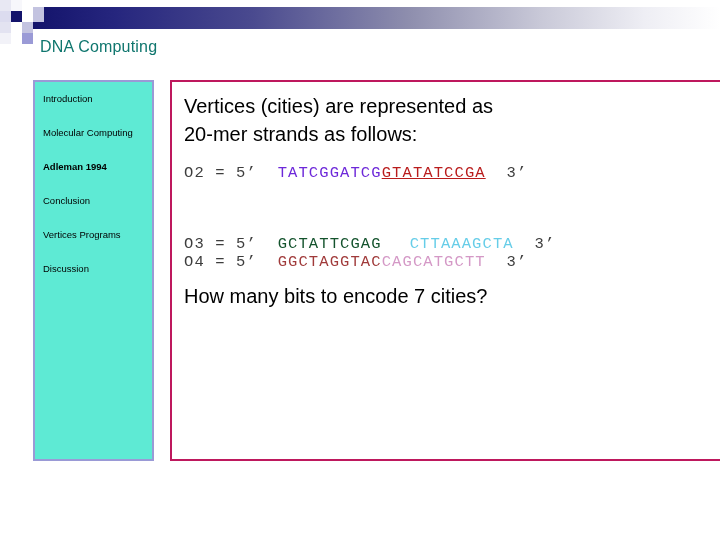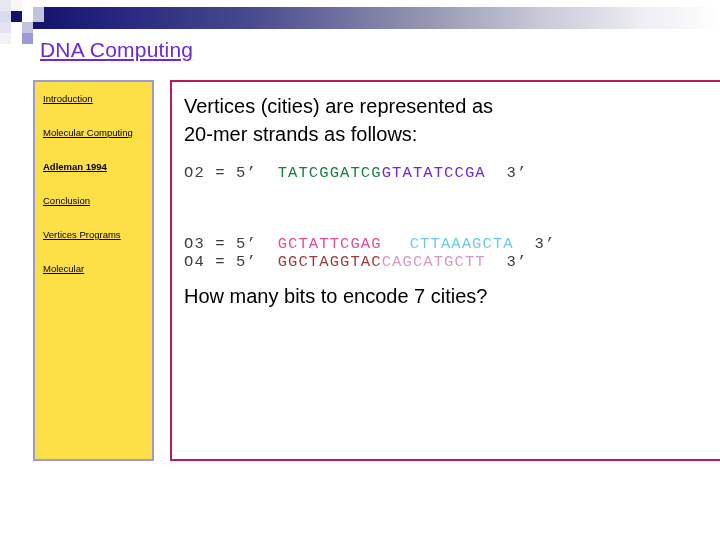--- a/index.html
+++ b/index.html
@@ -40,39 +40,37 @@
   }
   .deco-sq {
     position: absolute;
   }
 
   
   #page-title {
     position: absolute;
     left: 40px;
     top: 38px;
-    font-size: 21px;
-    color: #6d28d9;
+    font-size: 16px;
+    color: #0f766e;
     letter-spacing: 0.2px;
     white-space: nowrap;
-    text-decoration: underline;
   }
 
   
   #sidebar {
     position: absolute;
     left: 33px;
     top: 80px;
     width: 121px;
     height: 381px;
     border: 2px solid #9a9ad6;
-    background: #fde047;
+    background: #5eead4;
     box-sizing: border-box;
     padding: 10px 0 0 8px;
-    text-decoration: underline;
   }
   .nav-item {
     font-size: 9.5px;
     line-height: 13px;
     color: #000000;
     margin-bottom: 21px;
     max-width: 104px;
   }
   .nav-item.active {
     font-weight: bold;
@@ -138,25 +136,25 @@
 </div>
 
 <div id="page-title">DNA Computing</div>
 
 <div id="sidebar">
     <div class="nav-item">Introduction</div>
     <div class="nav-item">Molecular Computing</div>
     <div class="nav-item active">Adleman 1994</div>
     <div class="nav-item">Conclusion</div>
     <div class="nav-item">Vertices Programs</div>
-    <div class="nav-item">Molecular</div>
+    <div class="nav-item">Discussion</div>
   </div>
 
 <div id="content">
   <div class="lead">Vertices (cities) are represented as</div>
   <div class="lead">20-mer strands as follows:</div>
   <div id="sequences">
-      <div class="seq-line seq-o2"><span>O2</span><span>&nbsp;</span><span>=</span><span>&nbsp;</span><span>5’</span><span>&nbsp;&nbsp;</span><span style="color: #15803d;">TATCGGATCG</span><span style="color: #6d28d9;">GTATATCCGA</span><span>&nbsp;&nbsp;</span><span>3’</span></div>
-      <div class="seq-line seq-o3"><span>O3</span><span>&nbsp;</span><span>=</span><span>&nbsp;</span><span>5’</span><span>&nbsp;&nbsp;</span><span style="color: #ec4899;">GCTATTCGAG</span><span style="color: rgb(102, 205, 232); margin-left: 28px;">CTTAAAGCTA</span><span>&nbsp;&nbsp;</span><span>3’</span></div>
+      <div class="seq-line seq-o2"><span>O2</span><span>&nbsp;</span><span>=</span><span>&nbsp;</span><span>5’</span><span>&nbsp;&nbsp;</span><span style="color: #6d28d9;">TATCGGATCG</span><span style="color: #b91c1c; text-decoration: underline;">GTATATCCGA</span><span>&nbsp;&nbsp;</span><span>3’</span></div>
+      <div class="seq-line seq-o3"><span>O3</span><span>&nbsp;</span><span>=</span><span>&nbsp;</span><span>5’</span><span>&nbsp;&nbsp;</span><span style="color: #14532d;">GCTATTCGAG</span><span style="color: rgb(102, 205, 232); margin-left: 28px;">CTTAAAGCTA</span><span>&nbsp;&nbsp;</span><span>3’</span></div>
       <div class="seq-line seq-o4"><span>O4</span><span>&nbsp;</span><span>=</span><span>&nbsp;</span><span>5’</span><span>&nbsp;&nbsp;</span><span style="color: rgb(160, 58, 58);">GGCTAGGTAC</span><span style="color: rgb(212, 152, 198);">CAGCATGCTT</span><span>&nbsp;&nbsp;</span><span>3’</span></div>
     </div>
   <div class="closing">How many bits to encode 7 cities?</div>
 </div>
 
 </body></html>

